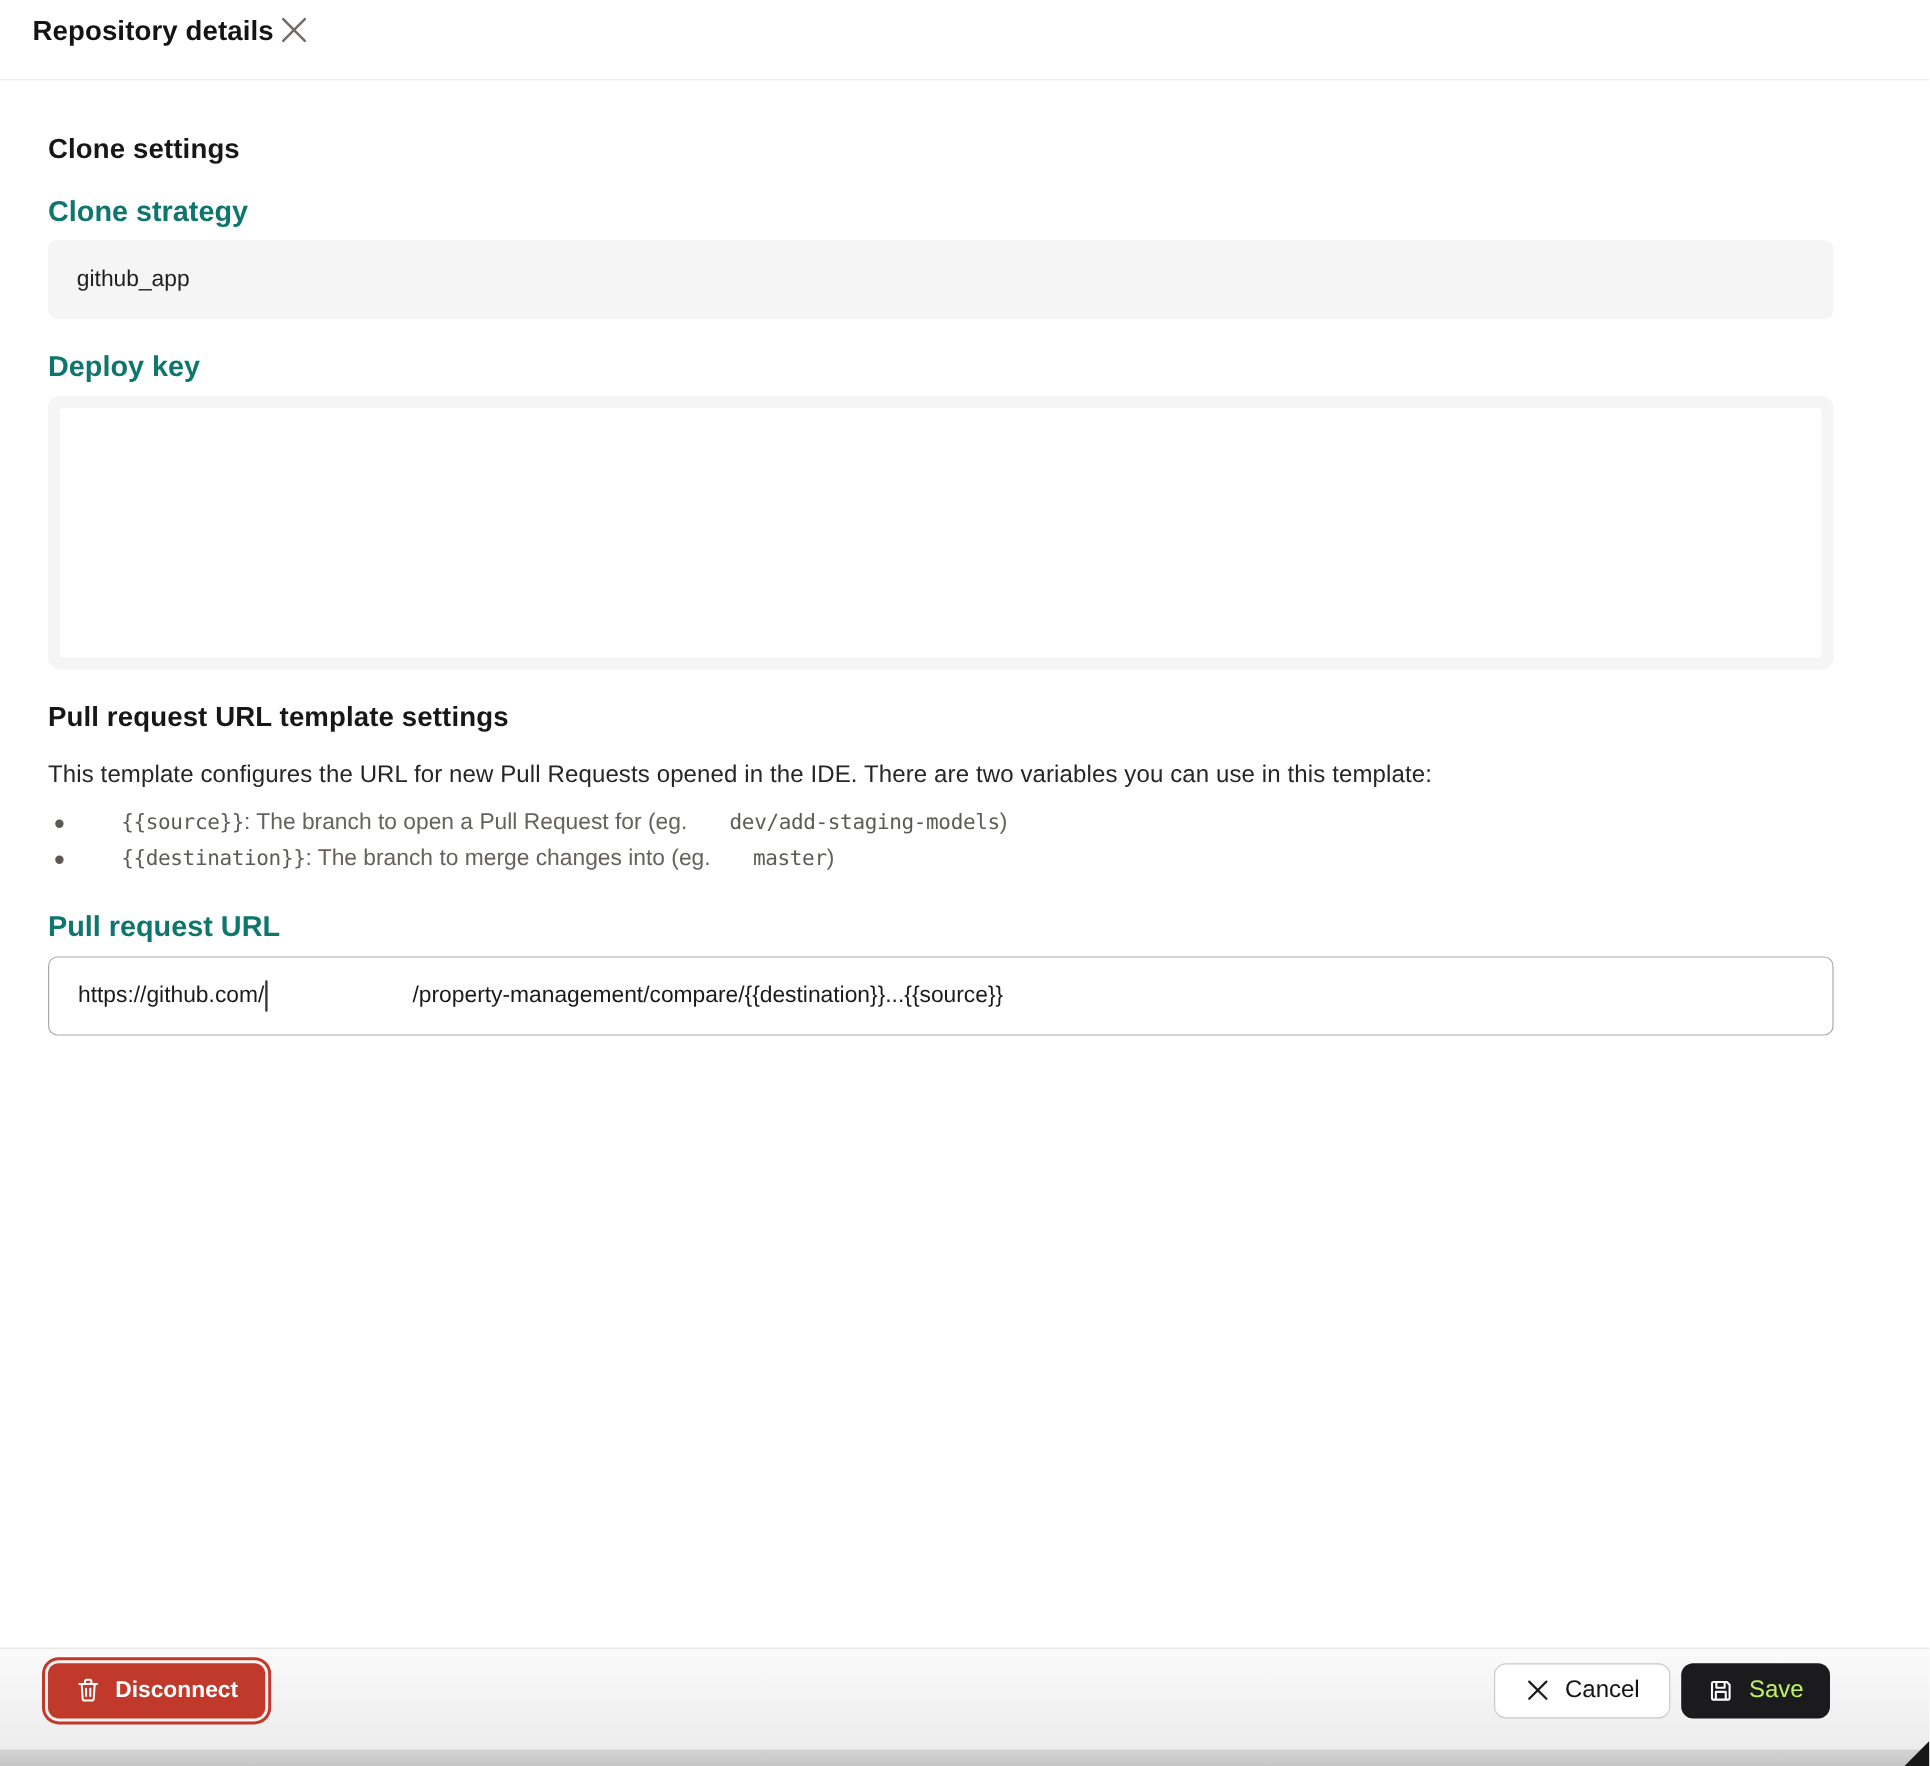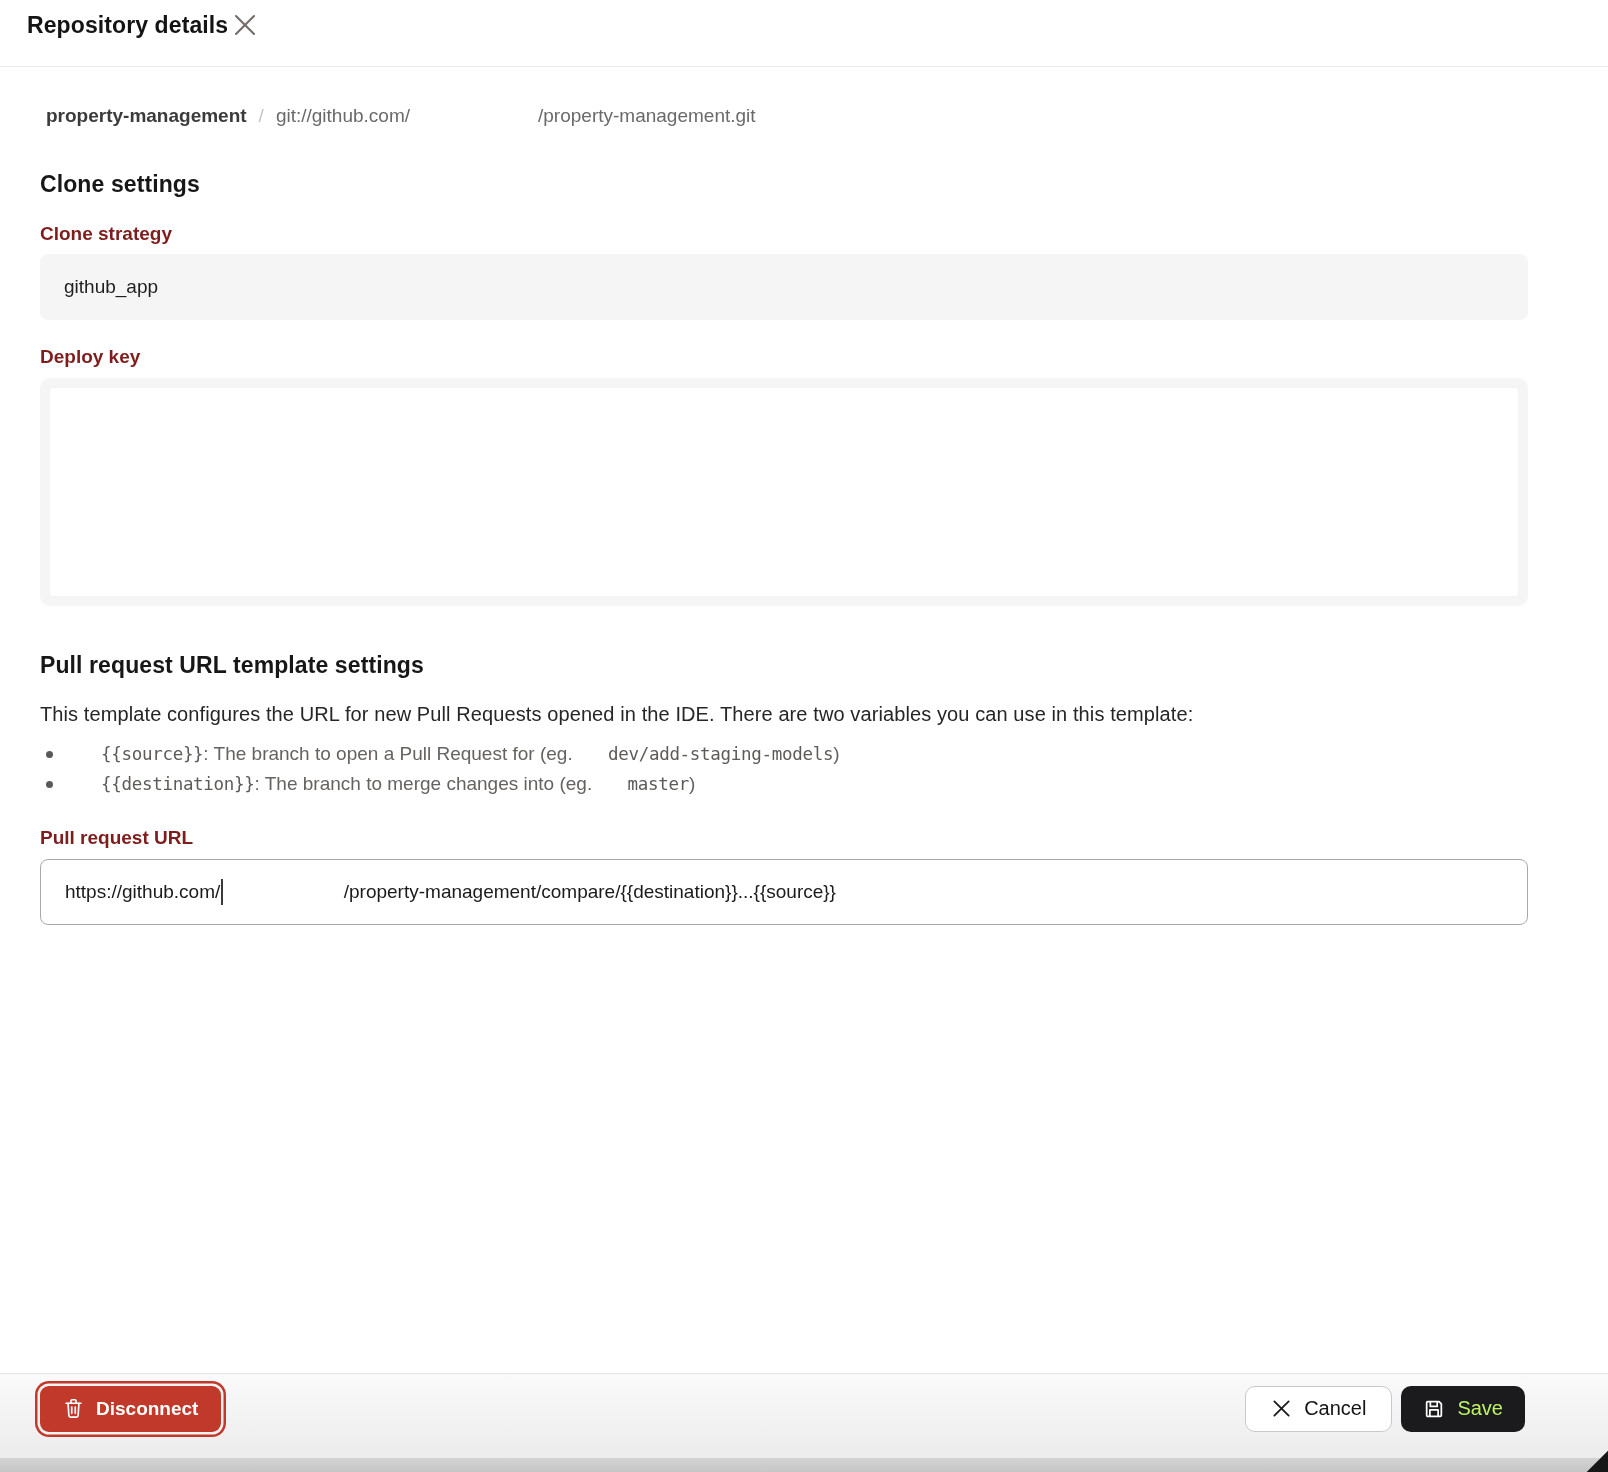--- a/index.html
+++ b/index.html
@@ -45,23 +45,23 @@
   .crumb-url { color: #6a6a6a; font-weight: 400; }
   .redacted-gap { display: inline-block; width: 128px; height: 1px; }
   .section-heading {
     font-size: 23px;
     font-weight: 700;
     color: #171717;
     letter-spacing: .1px;
   }
   .h-clone { margin-top: 44px; }
   .field-label {
-    font-size: 19px;
+    font-size: 24px;
     font-weight: 600;
-    color: #7f1d1d;
+    color: #0f766e;
   }
   .lbl-strategy { margin-top: 25px; }
   .lbl-deploy { margin-top: 26px; }
   .lbl-url { margin-top: 28px; }
   .input-disabled {
     margin-top: 9px;
     height: 66px;
     background: #f5f5f5;
     border-radius: 8px;
     display: flex;
@@ -82,21 +82,21 @@
     height: 100%;
     background: #ffffff;
     border: none;
     border-radius: 3px;
     resize: none;
     font-family: "DejaVu Sans Mono", "Liberation Mono", monospace;
     font-size: 15px;
     padding: 10px 14px;
     outline: none;
   }
-  .h-pr { margin-top: 46px; }
+  .h-pr { margin-top: 26px; }
   .pr-description {
     margin-top: 24px;
     font-size: 20px;
     color: #262626;
     letter-spacing: .1px;
   }
   .bullet-list {
     margin-top: 13px;
     list-style: none;
   }
@@ -219,27 +219,20 @@
       <svg width="28" height="28" viewBox="0 0 28 28" fill="none" stroke="#756c68" stroke-width="2.1" stroke-linecap="round">
         <line x1="5" y1="5" x2="23" y2="23"></line>
         <line x1="23" y1="5" x2="5" y2="23"></line>
       </svg>
     </span>
   </button>
 </div>
 
 <div class="content">
 
-  <div class="breadcrumb">
-    <span class="crumb-repo">property-management</span>
-    <span class="crumb-sep">/</span>
-    <span class="crumb-url">git://github.com/</span>
-    <span class="redacted-gap"></span>
-    <span class="crumb-url">/property-management.git</span>
-  </div>
 
   <div class="section-heading h-clone">Clone settings</div>
 
   <div class="field-label lbl-strategy">Clone strategy</div>
   <div class="input-disabled">
     <span>github_app</span>
   </div>
 
   <div class="field-label lbl-deploy">Deploy key</div>
   <div class="deploy-box">

